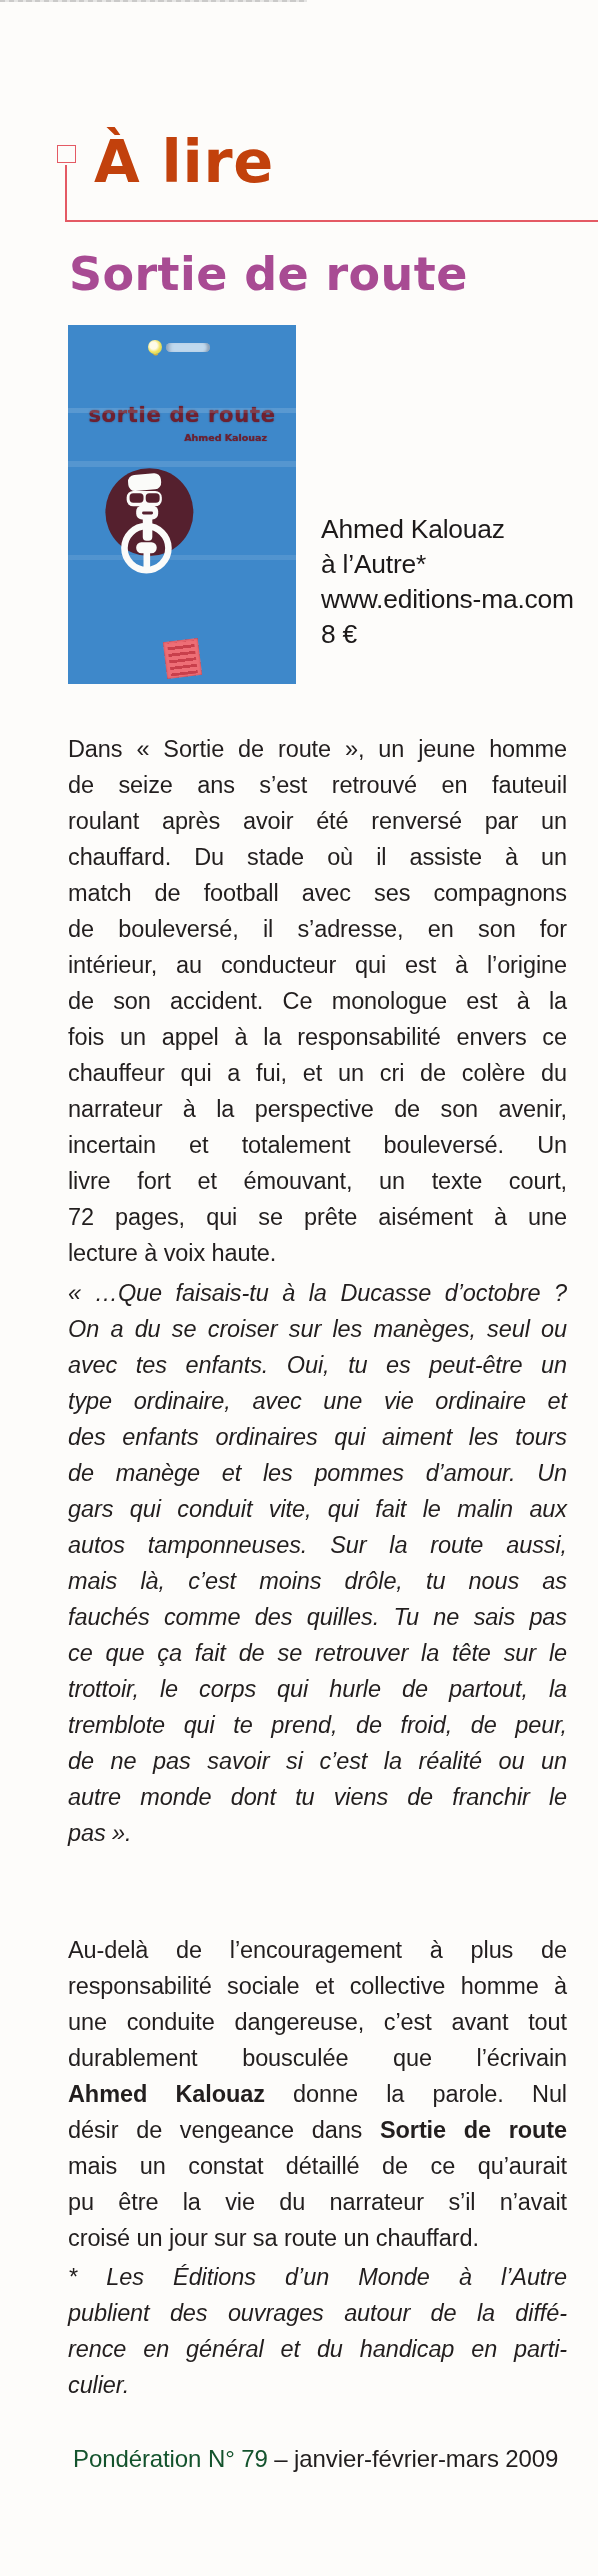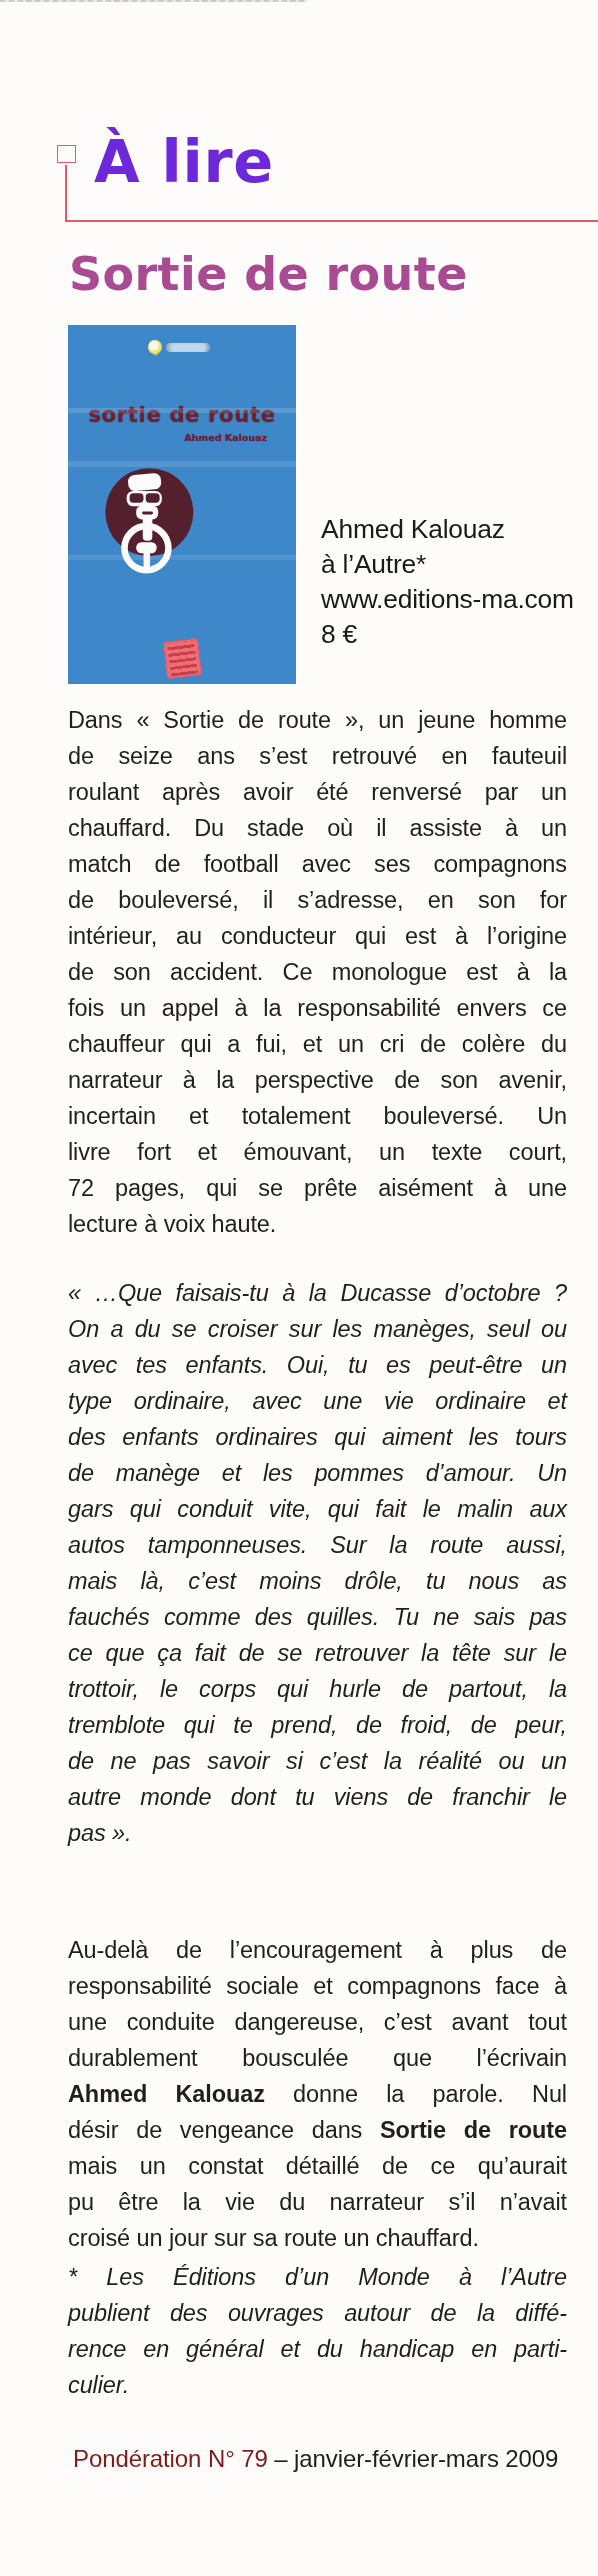--- a/index.html
+++ b/index.html
@@ -19,21 +19,21 @@
   }
   
   .hsquare{
     position:absolute;left:57px;top:145px;width:17px;height:16px;
     border:1.8px solid #e45a64;background:#fdfcfa;
   }
   .section-title{
     position:absolute;left:94px;top:126px;margin:0;
     font-family:"DejaVu Sans", sans-serif;
     font-size:59px;line-height:71px;font-weight:bold;
-    color:#6d28d9;letter-spacing:0.7px;
+    color:#c2410c;letter-spacing:0.7px;
   }
   .vline{position:absolute;left:65px;top:165px;width:1.8px;height:57px;background:#e45a64;}
   .hline{position:absolute;left:65px;top:220px;width:533px;height:1.8px;background:#e45a64;}
   
   .article-title{
     position:absolute;left:69px;top:247px;margin:0;
     font-family:"DejaVu Sans", sans-serif;
     font-size:46px;line-height:54px;font-weight:bold;
     color:#a84b93;letter-spacing:0.4px;
   }
@@ -88,30 +88,30 @@
   }
   
   .para{
     position:absolute;left:68px;width:499px;
     font-size:23.5px;line-height:36px;letter-spacing:-0.1px;
     color:#221e1e;
   }
   .jline{text-align:justify;text-align-last:justify;text-justify:inter-word;}
   .jline.last{text-align-last:left;}
   .para.italic{font-style:italic;}
-  .p1{top:702px;}
+  .p1{top:731px;}
   .quote{top:1275px;}
   .p3{top:1932px;}
   .footnote{top:2259px;}
   
   .pfooter{
     position:absolute;left:73px;top:2443px;width:514px;
     font-size:24px;line-height:32px;letter-spacing:-0.1px;color:#221e1e;
   }
-  .pfooter .issue{color:#7f1d1d;}
+  .pfooter .issue{color:#14532d;}
 </style>
 </head>
 <body>
 
 <div class="page">
 
   <div class="scan-artifact"></div>
 
   <span class="hsquare"></span>
   <h1 class="section-title">À lire</h1>
@@ -182,21 +182,21 @@
       <div class="jline">ce que ça fait de se retrouver la tête sur le</div>
       <div class="jline">trottoir, le corps qui hurle de partout, la</div>
       <div class="jline">tremblote qui te prend, de froid, de peur,</div>
       <div class="jline">de ne pas savoir si c’est la réalité ou un</div>
       <div class="jline">autre monde dont tu viens de franchir le</div>
       <div class="jline last">pas ».</div>
     </div>
 
   <div class="para p3">
       <div class="jline">Au-delà de l’encouragement à plus de</div>
-      <div class="jline">responsabilité sociale et compagnons face à</div>
+      <div class="jline">responsabilité sociale et collective homme à</div>
       <div class="jline">une conduite dangereuse, c’est avant tout</div>
       <div class="jline">durablement bousculée que l’écrivain</div>
       <div class="jline"><b>Ahmed Kalouaz</b> donne la parole. Nul</div>
       <div class="jline">désir de vengeance dans <b>Sortie de route</b></div>
       <div class="jline">mais un constat détaillé de ce qu’aurait</div>
       <div class="jline">pu être la vie du narrateur s’il n’avait</div>
       <div class="jline last">croisé un jour sur sa route un chauffard.</div>
     </div>
 
   <div class="para footnote italic">

